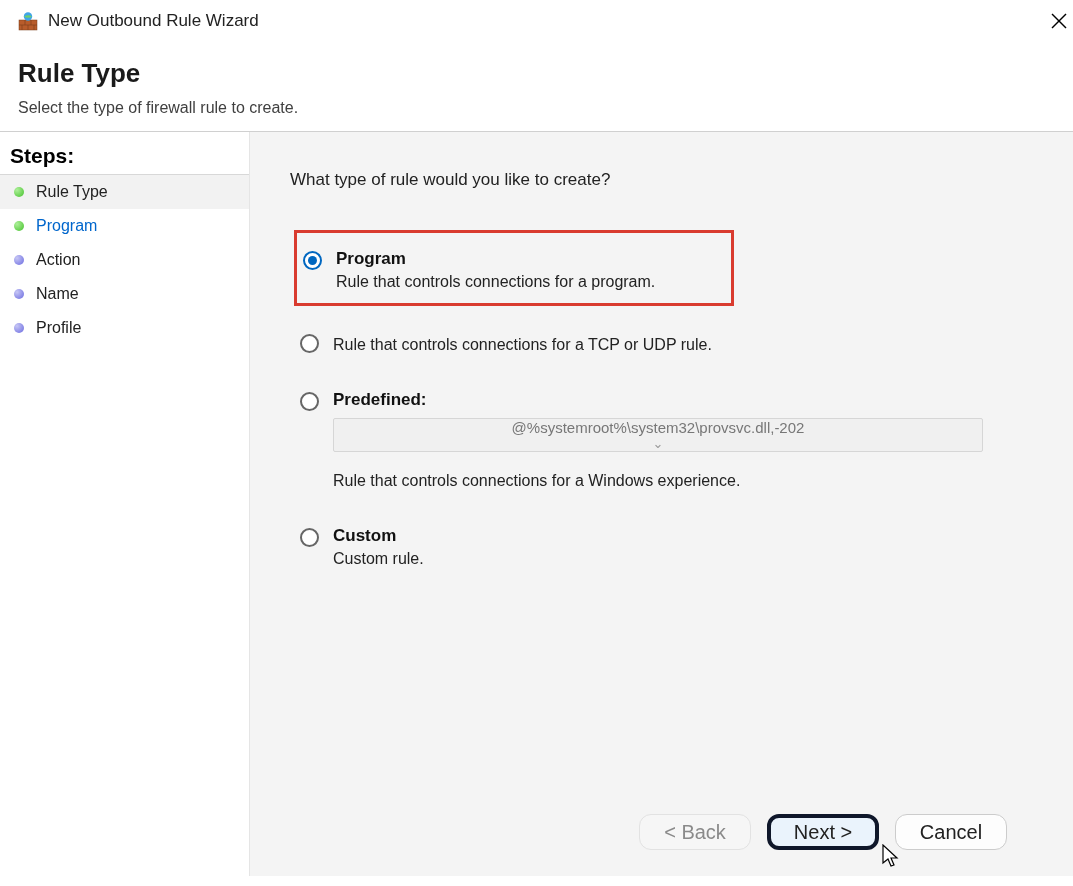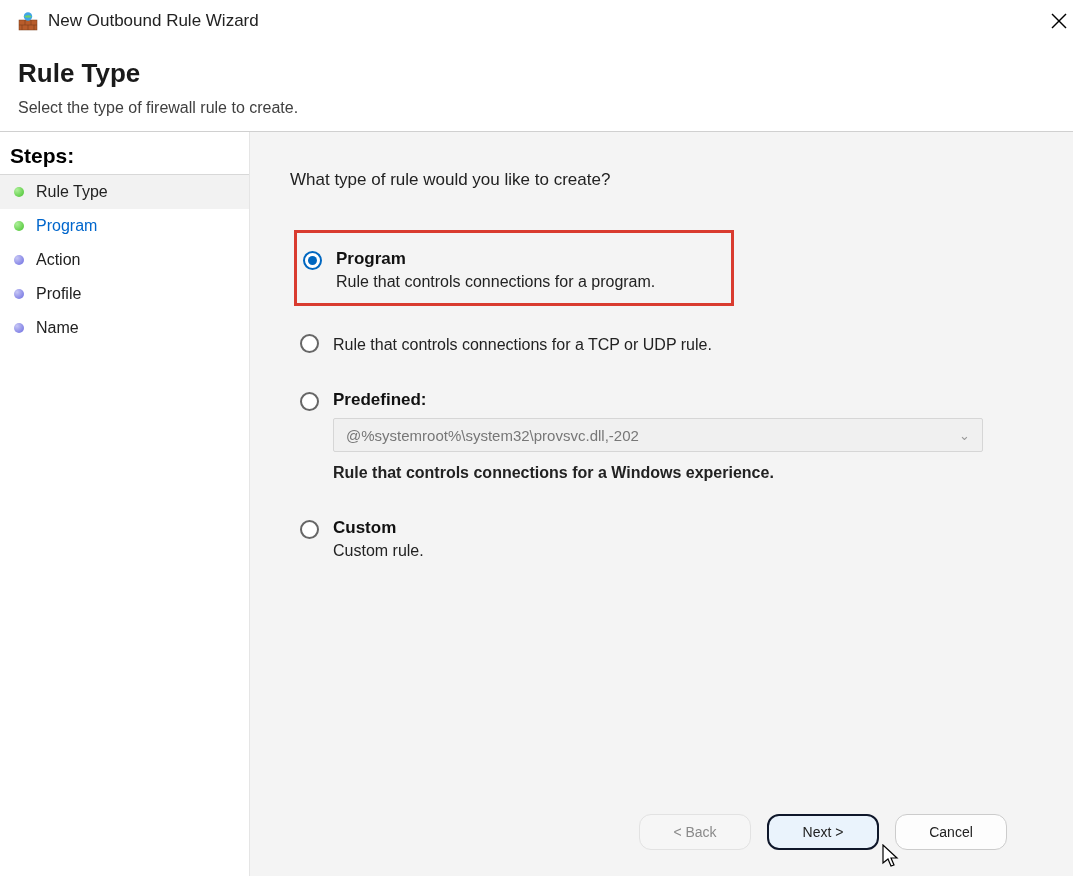--- a/index.html
+++ b/index.html
@@ -146,42 +146,43 @@
     height: 34px;
     background: #f0f0f0;
     border: 1px solid #d6d6d6;
     border-radius: 2px;
     display:flex;
     align-items:center;
     padding: 0 12px;
     color: #777;
     font-size: 15px;
     justify-content: space-between;
+    flex-direction: column;
   }
   .dropdown .chev { color:#999; font-size:13px; }
   .buttons {
     margin-top: auto;
     display: flex;
     gap: 16px;
     justify-content: flex-end;
     padding: 20px 30px 26px 0;
   }
   .btn {
     min-width: 112px;
     height: 36px;
-    font-size: 14px;
+    font-size: 20px;
     border: 1px solid #ccc;
     background: #fdfdfd;
     border-radius: 12px;
     display:flex; align-items:center; justify-content:center;
     cursor:pointer;
     color:#222;
   }
   .btn.disabled { color:#8a8a8a; border-color:#e2e2e2; background:#f6f6f6; cursor:default; }
-  .btn.primary { border: 2px solid #0f172a; background: #eaf3fc; color:#222; }
+  .btn.primary { border: 4px solid #0f172a; background: #eaf3fc; color:#222; }
   .cursor {
     position:absolute;
     left: 882px; top: 844px;
     pointer-events:none;
   }
 </style>
 </head>
 <body>
 
 <div class="titlebar">
@@ -226,25 +227,25 @@
     <div class="step-item link">
       <span class="bullet green"></span>
       <a href="#">Program</a>
     </div>
     <div class="step-item">
       <span class="bullet blue"></span>
       <span>Action</span>
     </div>
     <div class="step-item">
       <span class="bullet blue"></span>
-      <span>Profile</span>
+      <span>Name</span>
     </div>
     <div class="step-item">
       <span class="bullet blue"></span>
-      <span>Name</span>
+      <span>Profile</span>
     </div>
   </div>
 
   <div class="main">
     <div class="prompt">What type of rule would you like to create?</div>
 
     <div class="options">
 
       <div class="option highlight">
         <span class="radio selected"></span>
@@ -262,21 +263,21 @@
       </div>
 
       <div class="option" style="margin-bottom:22px;">
         <span class="radio"></span>
         <div class="opt-body">
           <span class="opt-title">Predefined:</span>
           <div class="dropdown">
             <span>@%systemroot%\system32\provsvc.dll,-202</span>
             <span class="chev">⌄</span>
           </div>
-          <span class="opt-desc" style="margin-top:12px;font-weight:bold;">Rule that controls connections for a Windows experience.</span>
+          <span class="opt-desc" style="margin-top:20px;">Rule that controls connections for a Windows experience.</span>
         </div>
       </div>
 
       <div class="option">
         <span class="radio"></span>
         <div class="opt-body">
           <span class="opt-title">Custom</span>
           <span class="opt-desc">Custom rule.</span>
         </div>
       </div>

